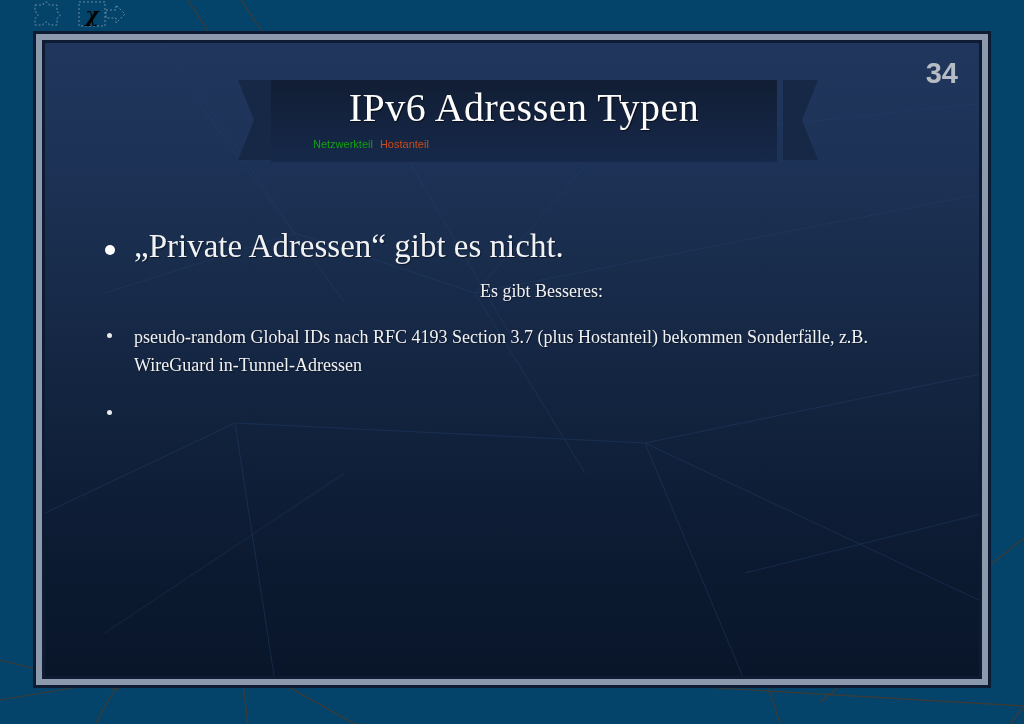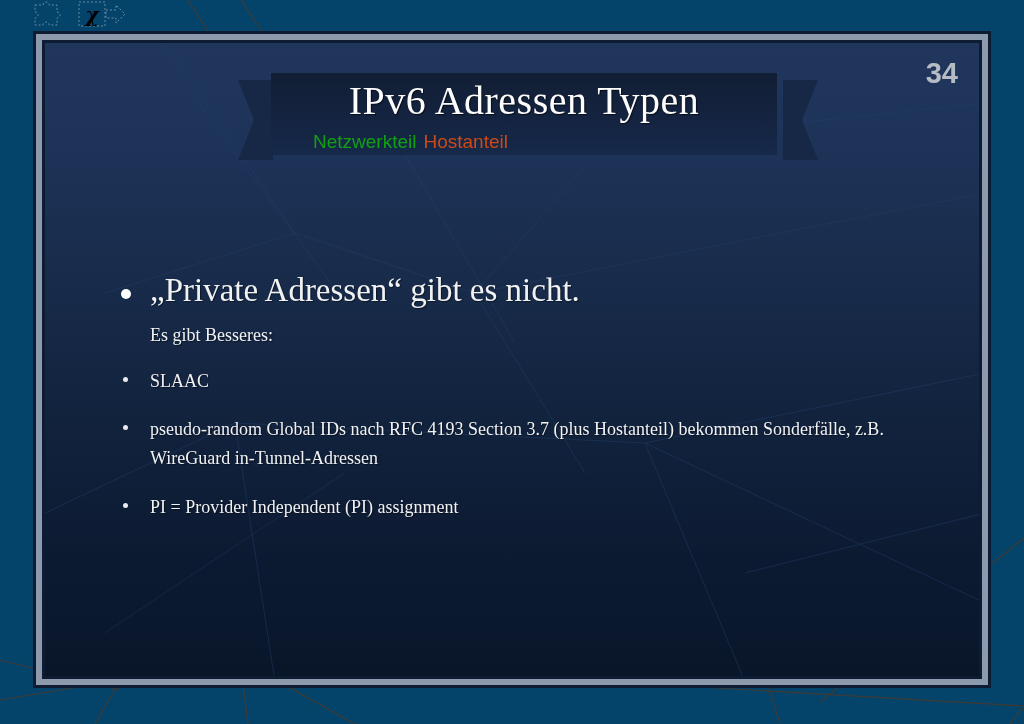--- a/index.html
+++ b/index.html
@@ -122,21 +122,21 @@
     left: 193px;
     clip-path: polygon(0 0, 100% 0, 100% 100%, 0 100%, 46% 50%);
   }
   #ribbon-tail-right {
     left: 738px;
     clip-path: polygon(0 0, 100% 0, 54% 50%, 100% 100%, 0 100%);
   }
   #ribbon-band {
     position: absolute;
     left: 226px;
-    top: 9px;
+    top: 16px;
     width: 506px;
     height: 82px;
     background: linear-gradient(180deg, #111e34 0%, #142340 55%, #16294a 100%);
   }
   #title-text {
     position: absolute;
     left: 0;
     top: 4px;
     width: 100%;
     text-align: center;
@@ -144,35 +144,34 @@
     color: #fdfdfd;
     letter-spacing: 0.5px;
     text-shadow: 1px 1px 1px rgba(0,0,0,0.6);
     font-family: "Liberation Serif", "DejaVu Serif", serif;
   }
   #title-sub {
     position: absolute;
     left: 42px;
     top: 58px;
     font-family: "Liberation Sans", "DejaVu Sans", sans-serif;
-    font-size: 19px;
+    font-size: 11px;
     white-space: nowrap;
   }
   #sub-network { color: #12a012; }
   #sub-host { color: #cc4a17; margin-left: 7px; }
 
   
   #content {
     position: absolute;
-    left: 40px;
+    left: 24px;
     top: 185px;
     right: 30px;
     z-index: 2;
     color: #f1f2f4;
-    margin-top: 44px;
   }
   .lvl1 {
     position: relative;
     padding-left: 65px;
     font-size: 33px;
     line-height: 1.12;
     margin-bottom: 16px;
     text-shadow: 1px 1px 1px rgba(0,0,0,0.45);
   }
   .lvl1 .bullet {
@@ -184,20 +183,21 @@
     border-radius: 50%;
     background: #ffffff;
   }
   .lvl2-plain {
     position: relative;
     padding-left: 65px;
     font-size: 18px;
     line-height: 1.2;
     margin-bottom: 20px;
     text-shadow: 1px 1px 1px rgba(0,0,0,0.45);
+    text-align: center;
   }
   .lvl2 {
     position: relative;
     padding-left: 65px;
     font-size: 18px;
     line-height: 1.6;
     margin-bottom: 20px;
     text-shadow: 1px 1px 1px rgba(0,0,0,0.45);
   }
   .lvl2 .bullet {
@@ -297,34 +297,29 @@
 
           <div class="lvl1">
             <span class="bullet"></span>
             <span>„Private Adressen“ gibt es nicht.</span>
           </div>
 
           <div class="lvl2-plain">
             <span>Es gibt Besseres:</span>
           </div>
 
-          <div class="lvl2">
-            <span class="bullet"></span>
-            <span>SLAAC</span>
-          </div>
 
 
           <div class="lvl2">
             <span class="bullet"></span>
             <span>pseudo-random Global IDs nach  RFC 4193 Section 3.7 (plus Hostanteil) bekommen Sonderfälle, z.B.  WireGuard in-Tunnel-Adressen</span>
           </div>
 
           <div class="lvl2">
             <span class="bullet"></span>
-            <span>PI = Provider Independent (PI) assignment</span>
           </div>
 
         </div>
 
       </div>
     </div>
   </div>
 </div>
 
 </body></html>

